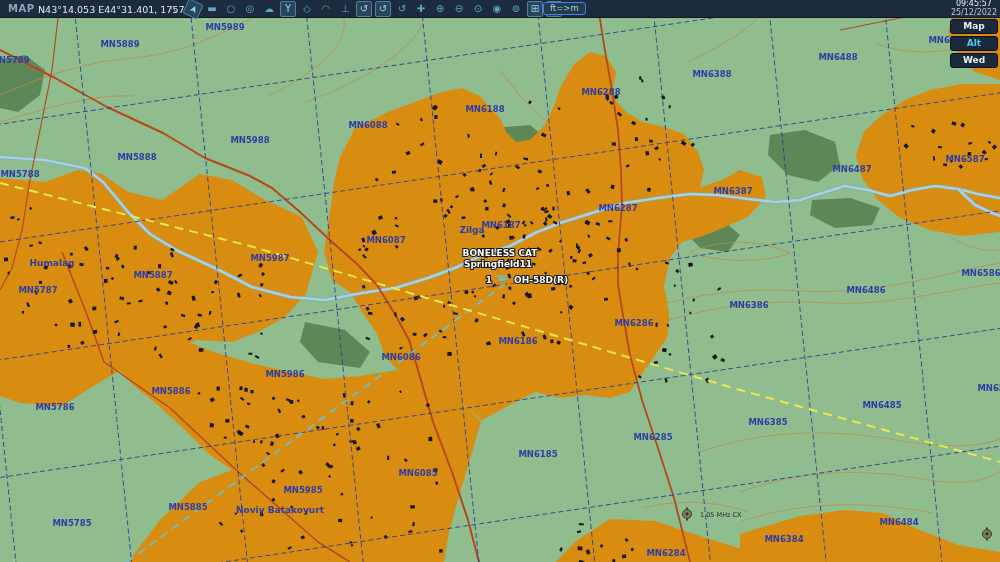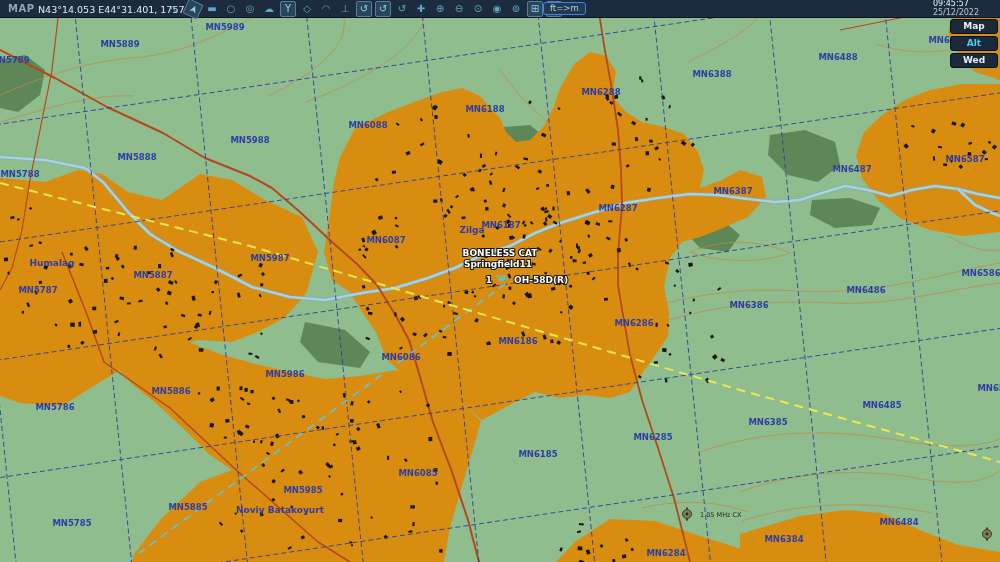--- a/index.html
+++ b/index.html
@@ -12,21 +12,21 @@
   .tb-map-label{position:absolute;left:8px;top:3px;font-size:10px;font-weight:bold;color:#8fa6ba;letter-spacing:.5px;}
   .tb-coords{position:absolute;left:38px;top:4px;font-size:9.5px;color:#e4ebf2;white-space:nowrap;}
   #toolbar-icons{position:absolute;left:166px;top:0;height:17px;display:flex;align-items:center;gap:3px;}
   .tb-icon{width:14px;height:14px;display:flex;align-items:center;justify-content:center;
            font-size:10px;color:#5fa8c4;border:1px solid transparent;border-radius:2px;cursor:pointer;}
   .tb-icon.active{background:#27455c;border-color:#55809c;color:#8fd4ec;}
   [data-name="select-arrow-icon"]{transform:rotate(-65deg);}
   [data-name="draw-icon"]{color:#54c9f0;}
   .tb-chip{position:absolute;left:543px;top:2px;height:11px;padding:0 6px;background:#24394c;
            border:1px solid #3b82f6;border-radius:3px;font-size:8.5px;line-height:11px;color:#9fd8ea;cursor:pointer;}
-  .tb-clock{position:absolute;right:21px;top:0;text-align:left;font-size:8px;line-height:8.5px;}
+  .tb-clock{position:absolute;right:3px;top:0;text-align:center;font-size:8px;line-height:8.5px;}
   .tb-time{color:#eef3f7;} .tb-date{color:#b9c5cf;}
   
   #view-buttons{position:absolute;top:19px;right:2px;z-index:5;display:flex;flex-direction:column;gap:2px;}
   .vb{width:46px;height:13px;background:#1b2a3b;border:1px solid #0a111a;border-radius:3px;
       color:#e8eef4;font-size:9px;font-weight:bold;text-align:center;line-height:12px;cursor:pointer;}
   .vb.accent{color:#4cc9f2;}
   
   #map{position:absolute;top:0;left:0;z-index:1;}
   #map text{font-family:"DejaVu Sans","Liberation Sans",sans-serif;}
   .grid-label{font-size:8.5px;font-weight:bold;}

